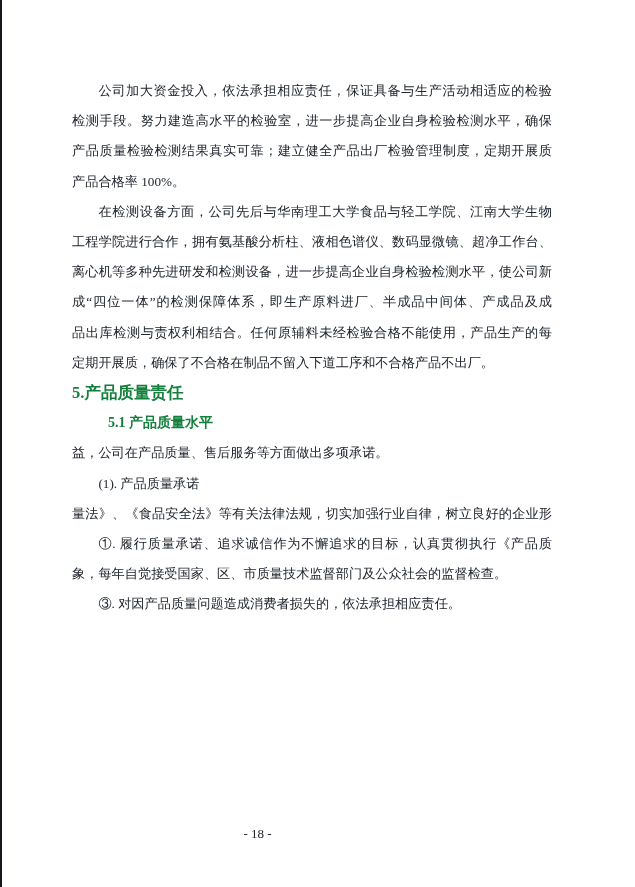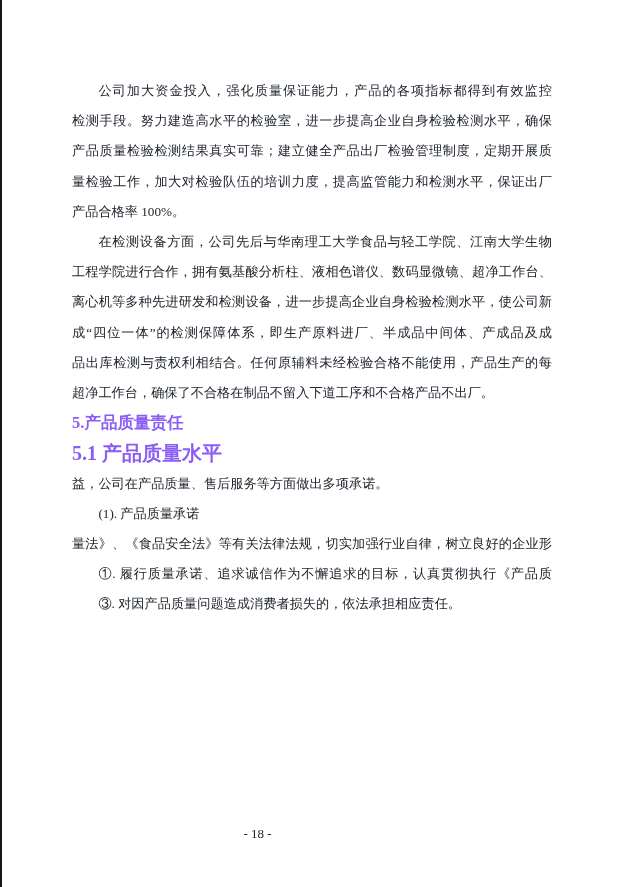--- a/index.html
+++ b/index.html
@@ -43,72 +43,73 @@
   }
   .line.last {
     text-align-last: left;
   }
   .line.first {
     text-indent: 2em;
   }
   .heading {
     margin: 0;
     font-weight: bold;
-    color: #8b5cf6;
+    color: #15803d;
     line-height: 30.2px;
   }
   .h-l1 {
     font-size: 16.5px;
   }
   .h-l2 {
-    font-size: 20px;
+    font-size: 14px;
+    margin-left: 36px;
   }
   .footer {
     position: absolute;
     left: 0;
     top: 826px;
     width: 515px;
     text-align: center;
     color: #20262e;
     font-size: 13px;
     line-height: 16px;
   }
 </style>
 </head>
 <body>
 
 <div class="scan-edge"></div>
 
 <main id="doc" class="doc">
     <p class="para">
-      <span class="line first">公司加大资金投入，强化质量保证能力，产品的各项指标都得到有效监控</span>
+      <span class="line first">公司加大资金投入，依法承担相应责任，保证具备与生产活动相适应的检验</span>
       <span class="line">检测手段。努力建造高水平的检验室，进一步提高企业自身检验检测水平，确保</span>
       <span class="line">产品质量检验检测结果真实可靠；建立健全产品出厂检验管理制度，定期开展质</span>
-      <span class="line">量检验工作，加大对检验队伍的培训力度，提高监管能力和检测水平，保证出厂</span>
       <span class="line last">产品合格率 100%。</span>
     </p>
     <p class="para">
       <span class="line first">在检测设备方面，公司先后与华南理工大学食品与轻工学院、江南大学生物</span>
       <span class="line">工程学院进行合作，拥有氨基酸分析柱、液相色谱仪、数码显微镜、超净工作台、</span>
       <span class="line">离心机等多种先进研发和检测设备，进一步提高企业自身检验检测水平，使公司新</span>
       <span class="line">成“四位一体”的检测保障体系，即生产原料进厂、半成品中间体、产成品及成</span>
       <span class="line">品出库检测与责权利相结合。任何原辅料未经检验合格不能使用，产品生产的每</span>
-      <span class="line last">超净工作台，确保了不合格在制品不留入下道工序和不合格产品不出厂。</span>
+      <span class="line last">定期开展质，确保了不合格在制品不留入下道工序和不合格产品不出厂。</span>
     </p>
     <div class="heading h-l1">5.产品质量责任</div>
     <div class="heading h-l2">5.1 产品质量水平</div>
     <p class="para">
       <span class="line last">益，公司在产品质量、售后服务等方面做出多项承诺。</span>
     </p>
     <p class="para">
       <span class="line first last">(1). 产品质量承诺</span>
     </p>
     <p class="para">
       <span class="line">量法》、《食品安全法》等有关法律法规，切实加强行业自律，树立良好的企业形</span>
       <span class="line first">①. 履行质量承诺、追求诚信作为不懈追求的目标，认真贯彻执行《产品质</span>
+      <span class="line last">象，每年自觉接受国家、区、市质量技术监督部门及公众社会的监督检查。</span>
     </p>
     <p class="para">
       <span class="line first last">③. 对因产品质量问题造成消费者损失的，依法承担相应责任。</span>
     </p>
   </main>
 
 <footer class="footer">
   <span>- 18 -</span>
 </footer>
 

